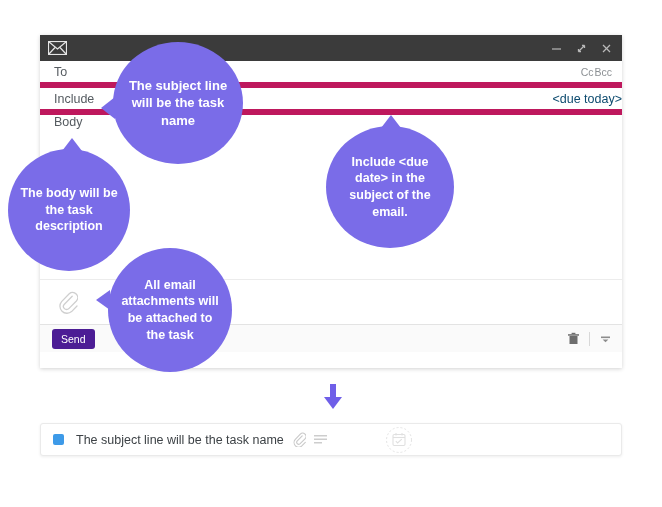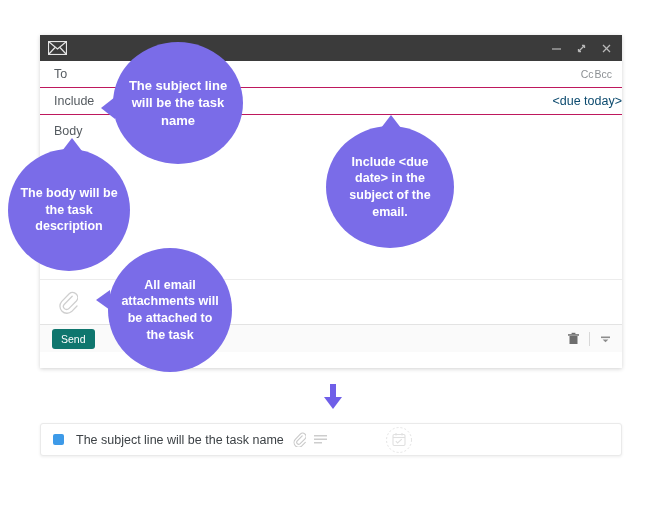--- a/index.html
+++ b/index.html
@@ -48,21 +48,21 @@
     height: 11px;
     display: flex;
     align-items: center;
     justify-content: center;
     cursor: pointer;
   }
   .win-btn svg { display: block; }
 
   .field-row {
     height: 27px;
-    border-bottom: 1px solid #be185d;
+    border-bottom: 6px solid #be185d;
     display: flex;
     align-items: center;
     padding: 0 10px 0 14px;
     position: relative;
     box-sizing: border-box;
   }
   .field-label {
     font-size: 12.5px;
     color: #555b60;
     white-space: nowrap;
@@ -78,21 +78,21 @@
   .field-right {
     margin-left: auto;
     display: flex;
     gap: 1px;
     font-size: 10.5px;
     color: #8c9094;
   }
   .body-row {
     height: 31px;
     display: flex;
-    align-items: center;
+    align-items: flex-start;
     padding: 0 10px 0 14px;
     box-sizing: border-box;
   }
   .body-area {
     height: 178px;
     background: #ffffff;
     position: relative;
   }
   .attach-strip {
     position: absolute;
@@ -110,21 +110,21 @@
   .bottom-bar {
     height: 28px;
     background: #fafafa;
     border-top: 1px solid #e3e3e3;
     display: flex;
     align-items: center;
     padding: 0 10px 0 12px;
     box-sizing: border-box;
   }
   .send-btn {
-    background: #0f766e;
+    background: #4c1d95;
     color: #ffffff;
     font-size: 10.5px;
     border: none;
     border-radius: 3px;
     padding: 4px 9px;
     cursor: pointer;
     font-family: "Liberation Sans", sans-serif;
   }
   .bottom-right {
     margin-left: auto;

